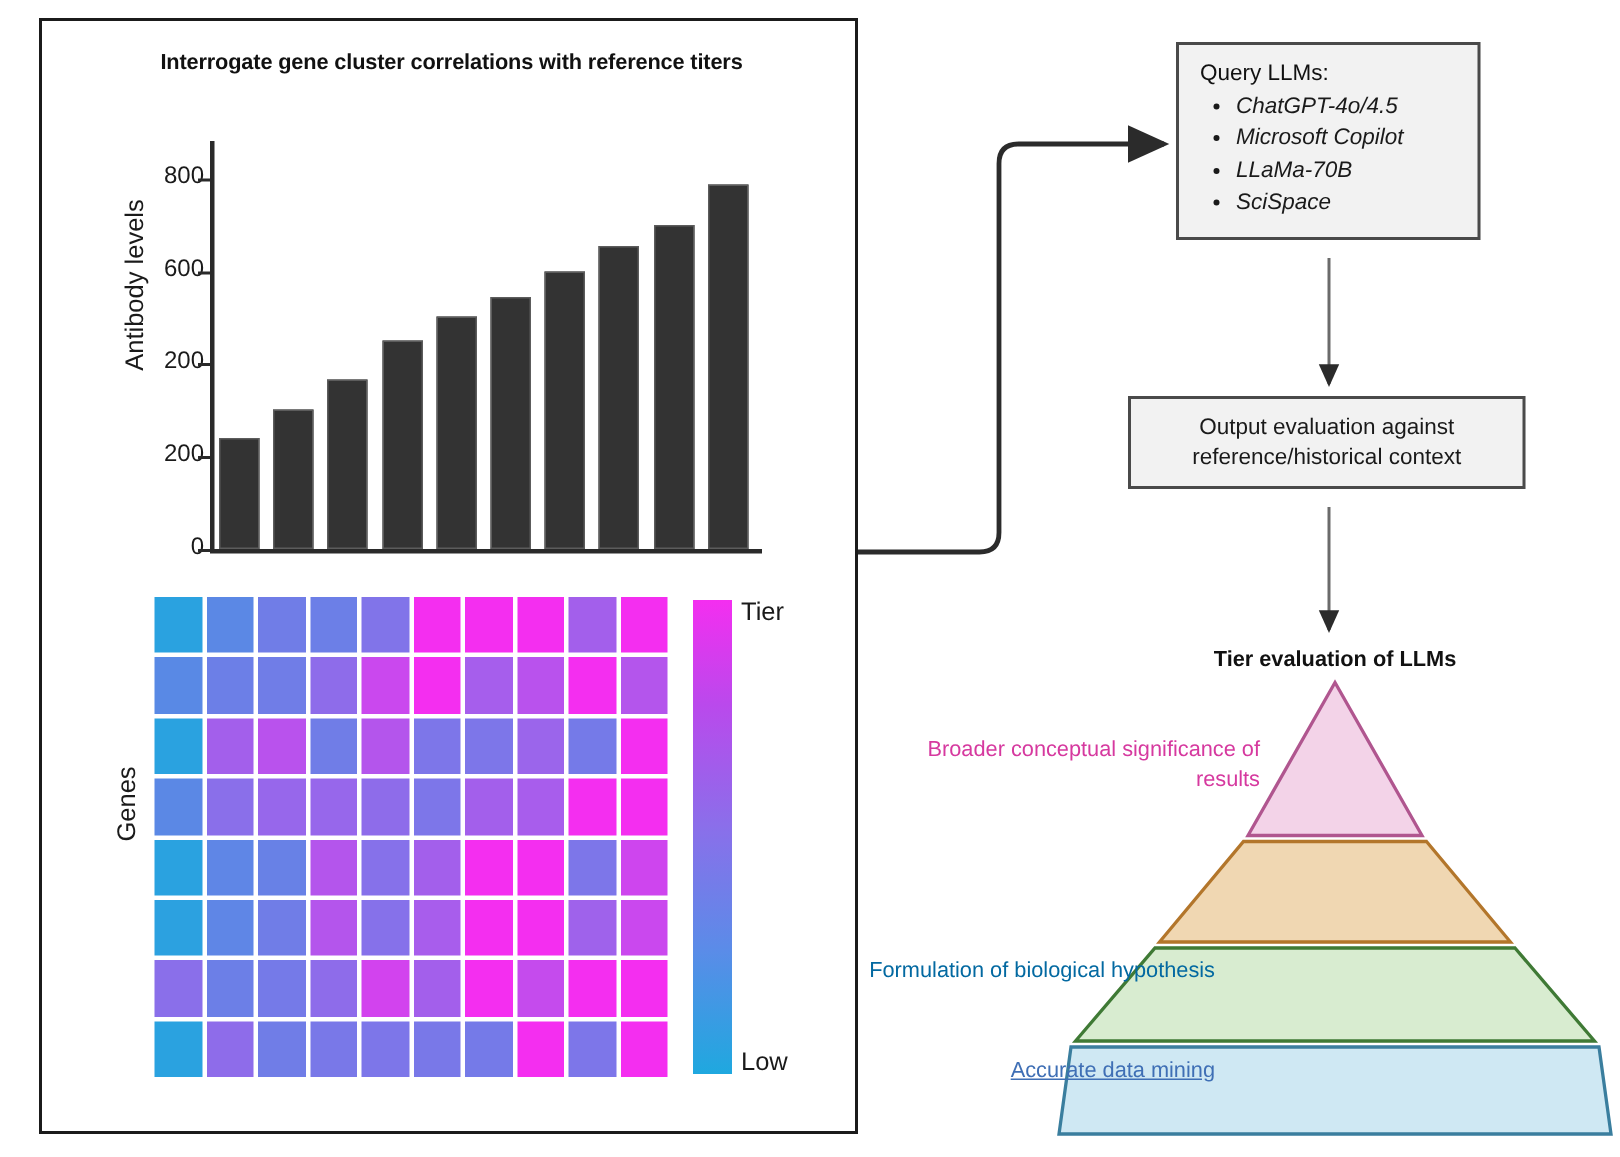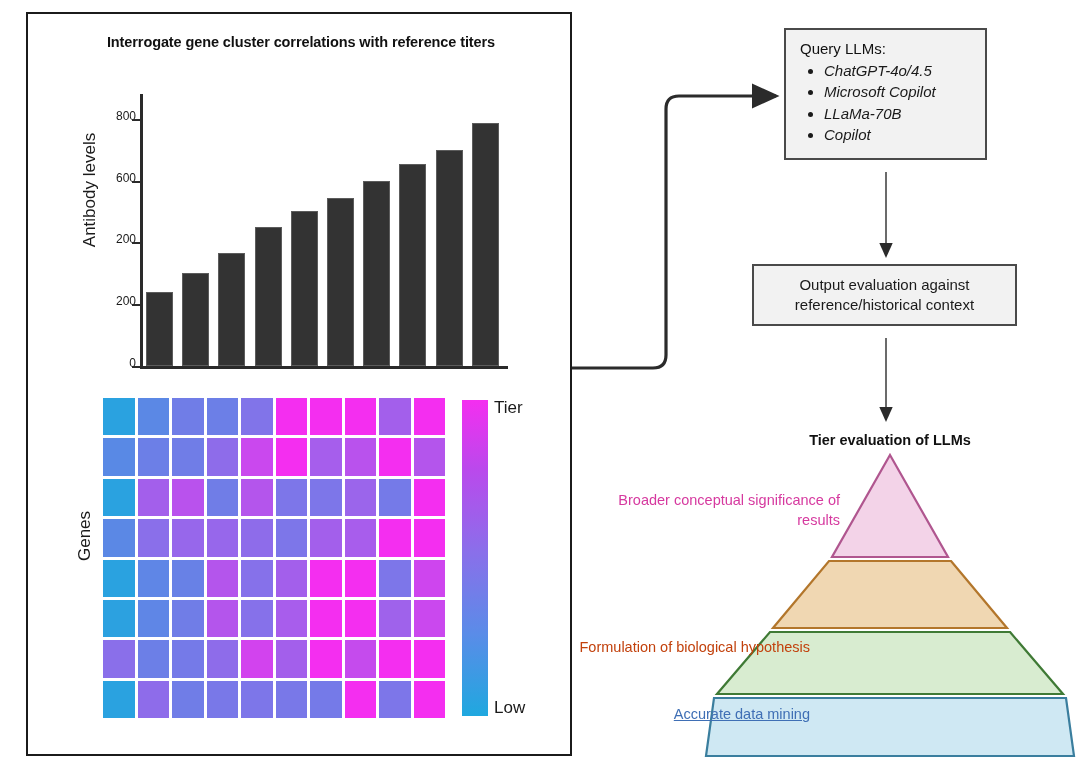--- a/index.html
+++ b/index.html
@@ -9,21 +9,21 @@
   
   .panel{position:absolute;left:26px;top:12px;width:546px;height:744px;border:2.5px solid #1b1b1b;background:#ffffff;box-sizing:border-box;}
   .panel-title{position:absolute;left:0;top:20px;width:546px;text-align:center;font-size:14.5px;font-weight:bold;color:#111;letter-spacing:-0.1px;}
 
   
   .chart{position:absolute;left:58px;top:88px;width:470px;height:292px;}
   .ylabel{position:absolute;left:-48px;top:92px;width:160px;text-align:center;font-size:17px;color:#1a1a1a;
           transform:rotate(-90deg);transform-origin:center;}
   .axis-y{position:absolute;left:82px;top:6px;width:2.5px;height:274px;background:#2a2a2a;}
   .axis-x{position:absolute;left:82px;top:278px;width:368px;height:3px;background:#2a2a2a;}
-  .ytick{position:absolute;left:0;width:78px;text-align:right;font-size:12px;color:#1a1a1a;}
+  .ytick{position:absolute;left:0;width:78px;text-align:right;font-size:16px;color:#1a1a1a;}
   .ytickmark{position:absolute;left:74px;width:9px;height:2px;background:#2a2a2a;}
   .bars{position:absolute;left:85px;top:6px;width:365px;height:272px;}
   .bar{position:absolute;bottom:0;width:27px;background:#333333;border:1.2px solid #5c5c5c;box-sizing:border-box;}
 
   
   .hm-wrap{position:absolute;left:58px;top:398px;width:470px;height:330px;}
   .genes-label{position:absolute;left:-38px;top:128px;width:130px;text-align:center;font-size:17px;color:#1a1a1a;
                transform:rotate(-90deg);transform-origin:center;}
   .grid{position:absolute;left:45px;top:0;width:342px;height:320px;display:grid;
         grid-template-columns:repeat(10,1fr);grid-template-rows:repeat(8,1fr);gap:3px;}
@@ -194,37 +194,37 @@
     <line x1="886" y1="172" x2="886" y2="256" stroke="#6b6b6b" stroke-width="2" marker-end="url(#ah2)"></line>
     <line x1="886" y1="338" x2="886" y2="420" stroke="#6b6b6b" stroke-width="2" marker-end="url(#ah2)"></line>
   </svg>
 
   <div class="rbox" id="llm-box">
     <div class="llm-head">Query LLMs:</div>
     <ul class="llm-list" id="llm-list">
         <li>ChatGPT-4o/4.5</li>
         <li>Microsoft Copilot</li>
         <li>LLaMa-70B</li>
-        <li>Copilot</li>
+        <li>SciSpace</li>
       </ul>
   </div>
 
   <div class="rbox" id="eval-box">
     <div class="eval-txt">
       <span>Output evaluation against</span><br>
       <span>reference/historical context</span>
     </div>
   </div>
 
   <div class="tier-title">Tier evaluation of LLMs</div>
 
   <svg class="flow">
     <polygon id="tier-shape-0" points="890,455 948,557 832,557" fill="#f3d3e8" stroke="#b0568f" stroke-width="2.2"></polygon>
     <polygon id="tier-shape-1" points="951,561 1007,628 773,628 829,561" fill="#f0d7b2" stroke="#b3762b" stroke-width="2.2"></polygon>
     <polygon id="tier-shape-2" points="1010,632 1063,694 717,694 770,632" fill="#d8ecd0" stroke="#3f7a35" stroke-width="2.2"></polygon>
     <polygon id="tier-shape-3" points="1066,698 1074,756 706,756 714,698" fill="#cfe8f3" stroke="#3a7e9e" stroke-width="2.2"></polygon>
   </svg>
 
   <div class="tier-label" id="tl0" style="color: rgb(214, 57, 159);">Broader conceptual significance of results</div>
-  <div class="tier-label" id="tl2" style="color: #c2410c; text-align: right;">Formulation of biological hypothesis</div>
+  <div class="tier-label" id="tl2" style="color: #0369a1; text-align: right;">Formulation of biological hypothesis</div>
   <div class="tier-label" id="tl3" style="color: rgb(63, 111, 181); text-decoration: underline;">Accurate data mining</div>
 
 </div>
 
 </body></html>

